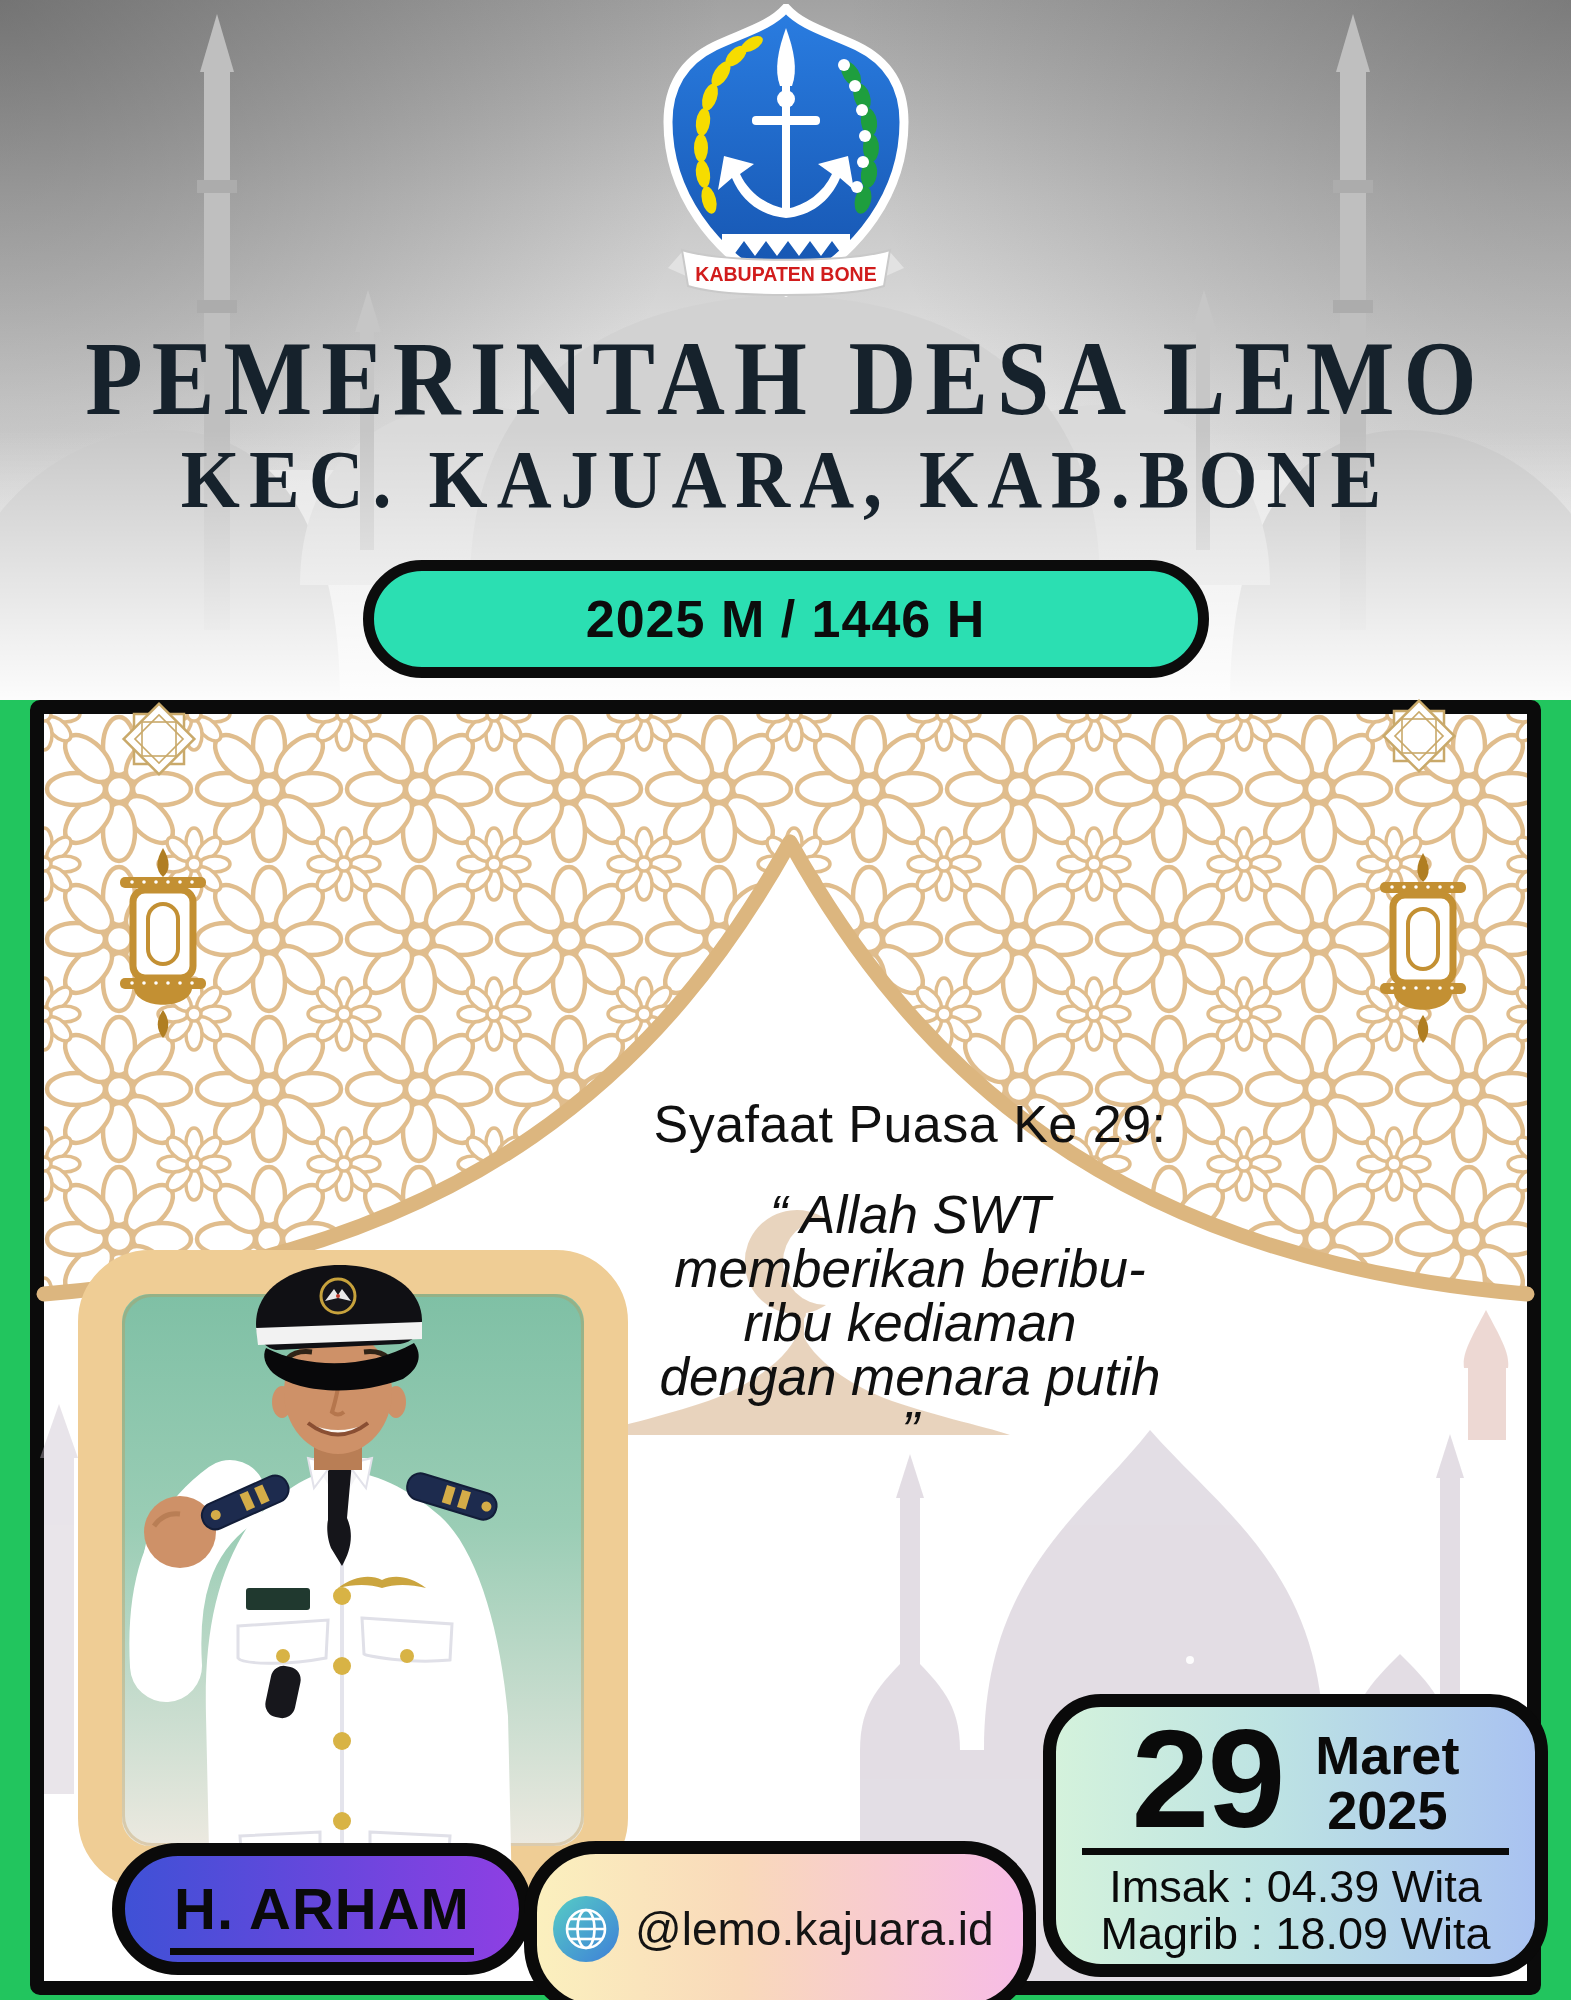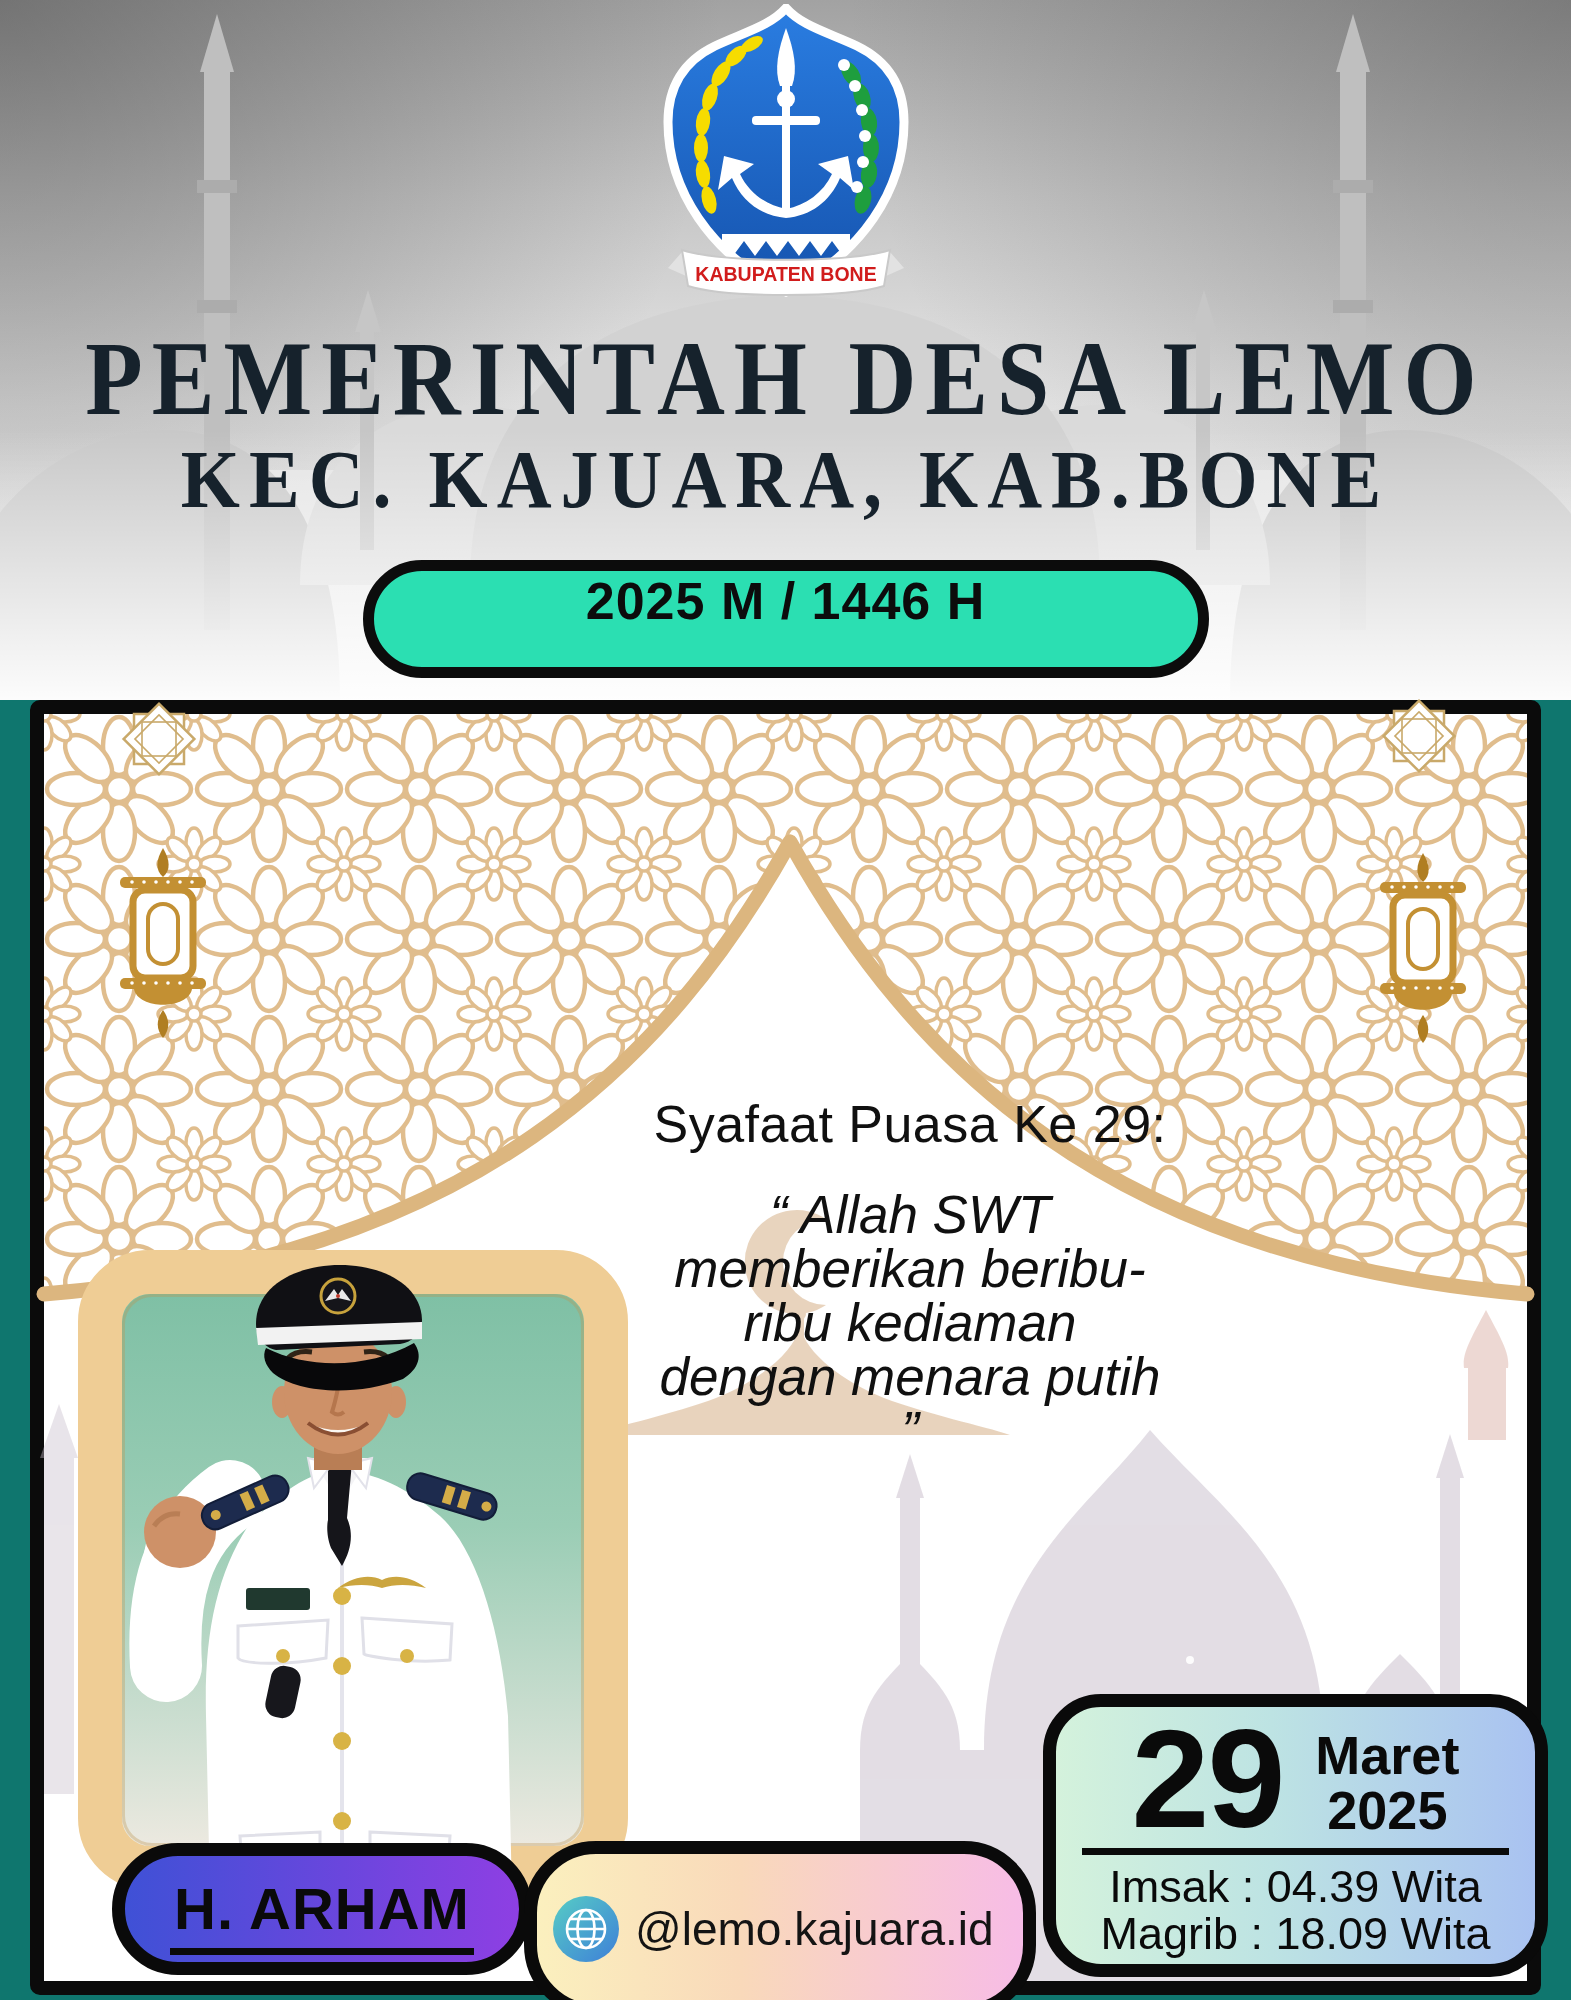--- a/index.html
+++ b/index.html
@@ -1,18 +1,18 @@
 <!DOCTYPE html>
 <html><head>
 <meta charset="utf-8">
 <style>
   html,body{margin:0;padding:0;background:#ffffff;}
   .poster{
     position:relative;width:1571px;height:2000px;overflow:hidden;
-    font-family:"Liberation Sans",sans-serif;background:#0f766e;
+    font-family:"Liberation Sans",sans-serif;background:#22c55e;
   }
   
   .hero{
     position:absolute;left:0;top:0;width:1571px;height:700px;
     background:
       radial-gradient(circle at 0% 0%, rgba(70,70,70,.50), rgba(70,70,70,0) 42%),
       radial-gradient(circle at 100% 0%, rgba(70,70,70,.42), rgba(70,70,70,0) 42%),
       linear-gradient(180deg,#a2a2a2 0%,#c6c6c6 28%,#e5e5e5 58%,#fafafa 100%);
   }
   .hero-svg{position:absolute;left:0;top:0;}
@@ -25,21 +25,21 @@
   }
   .title2{
     position:absolute;left:0;top:432px;width:100%;text-align:center;
     font-family:"Liberation Serif",serif;font-weight:700;font-size:76px;
     letter-spacing:9px;color:#16222c;transform:scaleY(1.08);transform-origin:center top;
     white-space:nowrap;
   }
   .year-badge{
     position:absolute;left:50%;top:560px;transform:translateX(-50%);
     width:846px;height:118px;background:#2BDFB2;border:11px solid #0c0c0c;
-    border-radius:64px;display:flex;align-items:flex-start;justify-content:center;
+    border-radius:64px;display:flex;align-items:center;justify-content:center;
     box-sizing:border-box;font-size:52px;font-weight:800;color:#0c0c0c;letter-spacing:1px;
   }
   
   .card{
     position:absolute;left:30px;top:700px;width:1511px;height:1295px;
     border:14px solid #0b0b0b;border-radius:10px;background:#ffffff;
     box-sizing:border-box;
   }
   .ornament-svg{position:absolute;left:0;top:0;overflow:visible;}
   

